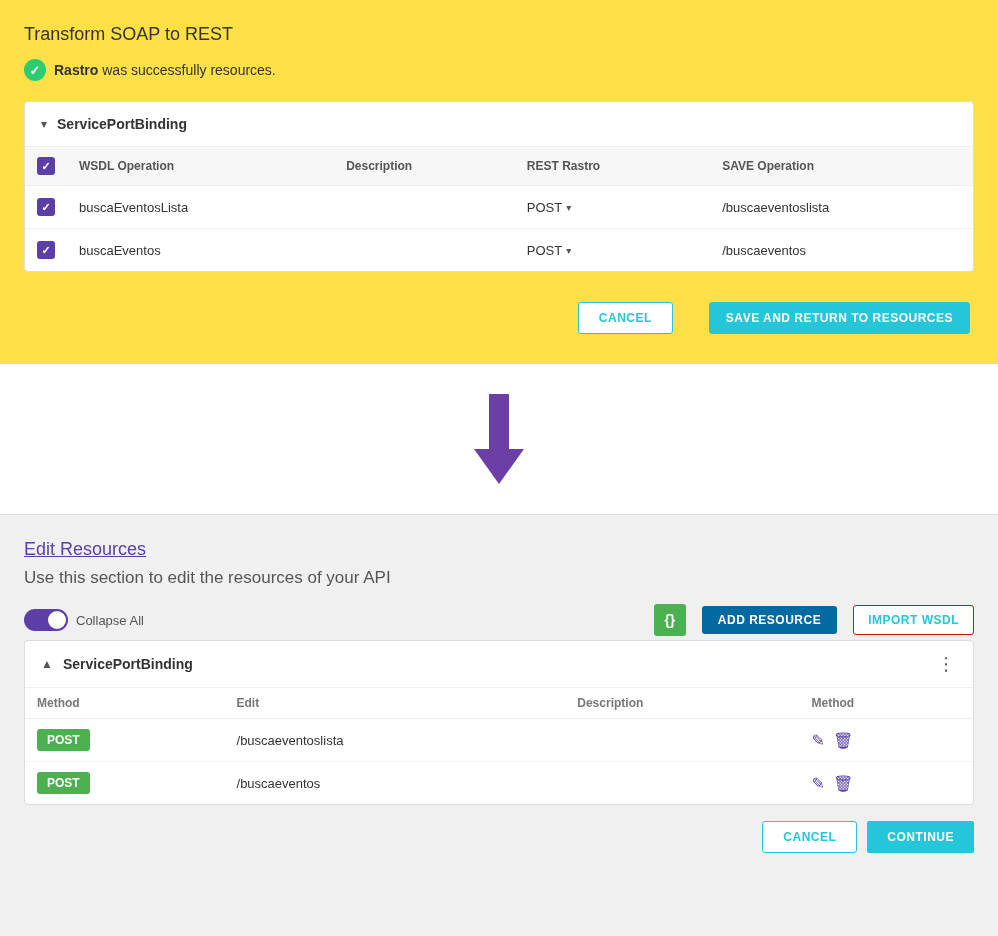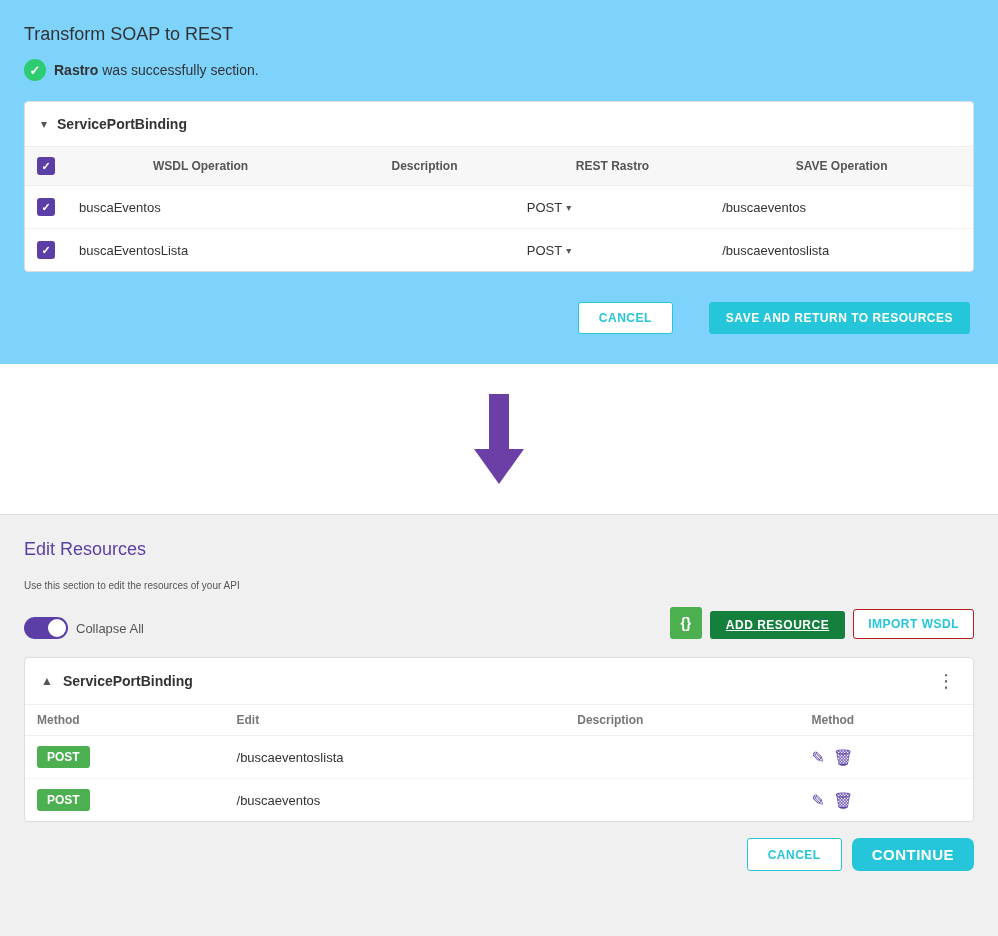--- a/index.html
+++ b/index.html
@@ -7,21 +7,21 @@
       font-family: Arial, sans-serif;
       background: #f0f0f0;
       width: 998px;
       min-height: 936px;
       font-size: 13px;
       color: #333;
     }
 
     
     .top-section {
-      background: #7dd3fc;
+      background: #fde047;
       padding: 24px 24px 20px 24px;
     }
     .page-title {
       font-size: 18px;
       font-weight: normal;
       color: #333;
       margin-bottom: 14px;
     }
     .success-banner {
       display: flex;
@@ -78,21 +78,21 @@
     
     .table {
       width: 100%;
       border-collapse: collapse;
     }
     .table thead tr {
       background: #f7f7f7;
     }
     .table th {
       padding: 10px 12px;
-      text-align: center;
+      text-align: left;
       font-size: 12px;
       font-weight: 600;
       color: #555;
       border-bottom: 1px solid #eee;
     }
     .table td {
       padding: 12px 12px;
       border-bottom: 1px solid #f0f0f0;
       font-size: 13px;
       color: #333;
@@ -188,35 +188,36 @@
 
     
     .bottom-section {
       background: #f0f0f0;
       padding: 24px 24px 24px 24px;
     }
     .section-title {
       font-size: 18px;
       font-weight: normal;
       color: #5b3fa6;
-      margin-bottom: 20px;
+      margin-bottom: 8px;
+      text-decoration: underline;
     }
     .section-subtitle {
-      font-size: 10px;
+      font-size: 17px;
       color: #555;
       margin-bottom: 16px;
     }
 
     
     .toolbar {
       display: flex;
-      align-items: flex-end;
+      align-items: center;
       justify-content: flex-end;
-      gap: 8px;
-      margin-bottom: 18px;
+      gap: 16px;
+      margin-bottom: 4px;
     }
     .toolbar-left {
       display: flex;
       align-items: center;
       gap: 8px;
       margin-right: auto;
     }
     .toggle-switch {
       width: 44px;
       height: 22px;
@@ -248,30 +249,29 @@
       color: white;
       display: flex;
       align-items: center;
       justify-content: center;
       cursor: pointer;
       font-size: 14px;
       font-weight: bold;
     }
     .btn-add-resource {
       padding: 7px 16px;
-      background: #15803d;
+      background: #0369a1;
       border: none;
       border-radius: 3px;
       color: white;
       font-size: 12px;
       font-weight: bold;
       cursor: pointer;
       text-transform: uppercase;
       letter-spacing: 0.5px;
-      text-decoration: underline;
     }
     .btn-import {
       padding: 7px 14px;
       background: white;
       border: 1px solid #b91c1c;
       border-radius: 3px;
       color: #26c6da;
       font-size: 12px;
       font-weight: bold;
       cursor: pointer;
@@ -364,23 +364,23 @@
     .bottom-buttons {
       display: flex;
       justify-content: flex-end;
       gap: 10px;
       margin-top: 16px;
     }
     .btn-continue {
       padding: 8px 20px;
       background: #26c6da;
       border: none;
-      border-radius: 7px;
-      color: white;
-      font-size: 15px;
+      border-radius: 2px;
+      color: white;
+      font-size: 12px;
       font-weight: bold;
       cursor: pointer;
       text-transform: uppercase;
       letter-spacing: 0.5px;
     }
     .btn-cancel-outline {
       padding: 8px 20px;
       background: white;
       border: 1px solid #26c6da;
       color: #26c6da;
@@ -394,21 +394,21 @@
   </style>
 </head>
 <body>
 
 <div class="top-section">
   <h1 class="page-title">Transform SOAP to REST</h1>
 
   <div class="success-banner">
     <div class="success-icon">✓</div>
     <span class="success-text">
-      <strong>Rastro</strong><span> was successfully section.</span>
+      <strong>Rastro</strong><span> was successfully resources.</span>
     </span>
   </div>
 
   <div class="card">
     <div class="card-header">
       <span class="chevron-icon">▾</span>
       <span class="card-header-title">ServicePortBinding</span>
     </div>
     <table class="table">
       <thead>
@@ -420,43 +420,43 @@
           <th>Description</th>
           <th>REST Rastro</th>
           <th>SAVE Operation</th>
         </tr>
       </thead>
       <tbody>
         <tr>
           <td>
             <div class="checkbox-cell"></div>
           </td>
-          <td>buscaEventos</td>
+          <td>buscaEventosLista</td>
           <td></td>
           <td>
             <div class="rest-method-cell">
               <span class="method-text">POST</span>
               <span class="dropdown-arrow">▾</span>
             </div>
           </td>
-          <td>/buscaeventos</td>
+          <td>/buscaeventoslista</td>
         </tr>
         <tr>
           <td>
             <div class="checkbox-cell"></div>
           </td>
-          <td>buscaEventosLista</td>
+          <td>buscaEventos</td>
           <td></td>
           <td>
             <div class="rest-method-cell">
               <span class="method-text">POST</span>
               <span class="dropdown-arrow">▾</span>
             </div>
           </td>
-          <td>/buscaeventoslista</td>
+          <td>/buscaeventos</td>
         </tr>
       </tbody>
     </table>
   </div>
 
   <div class="buttons-row">
     <button class="btn-cancel">CANCEL</button>
     <button class="btn-save">SAVE AND RETURN TO RESOURCES</button>
   </div>
 </div>

